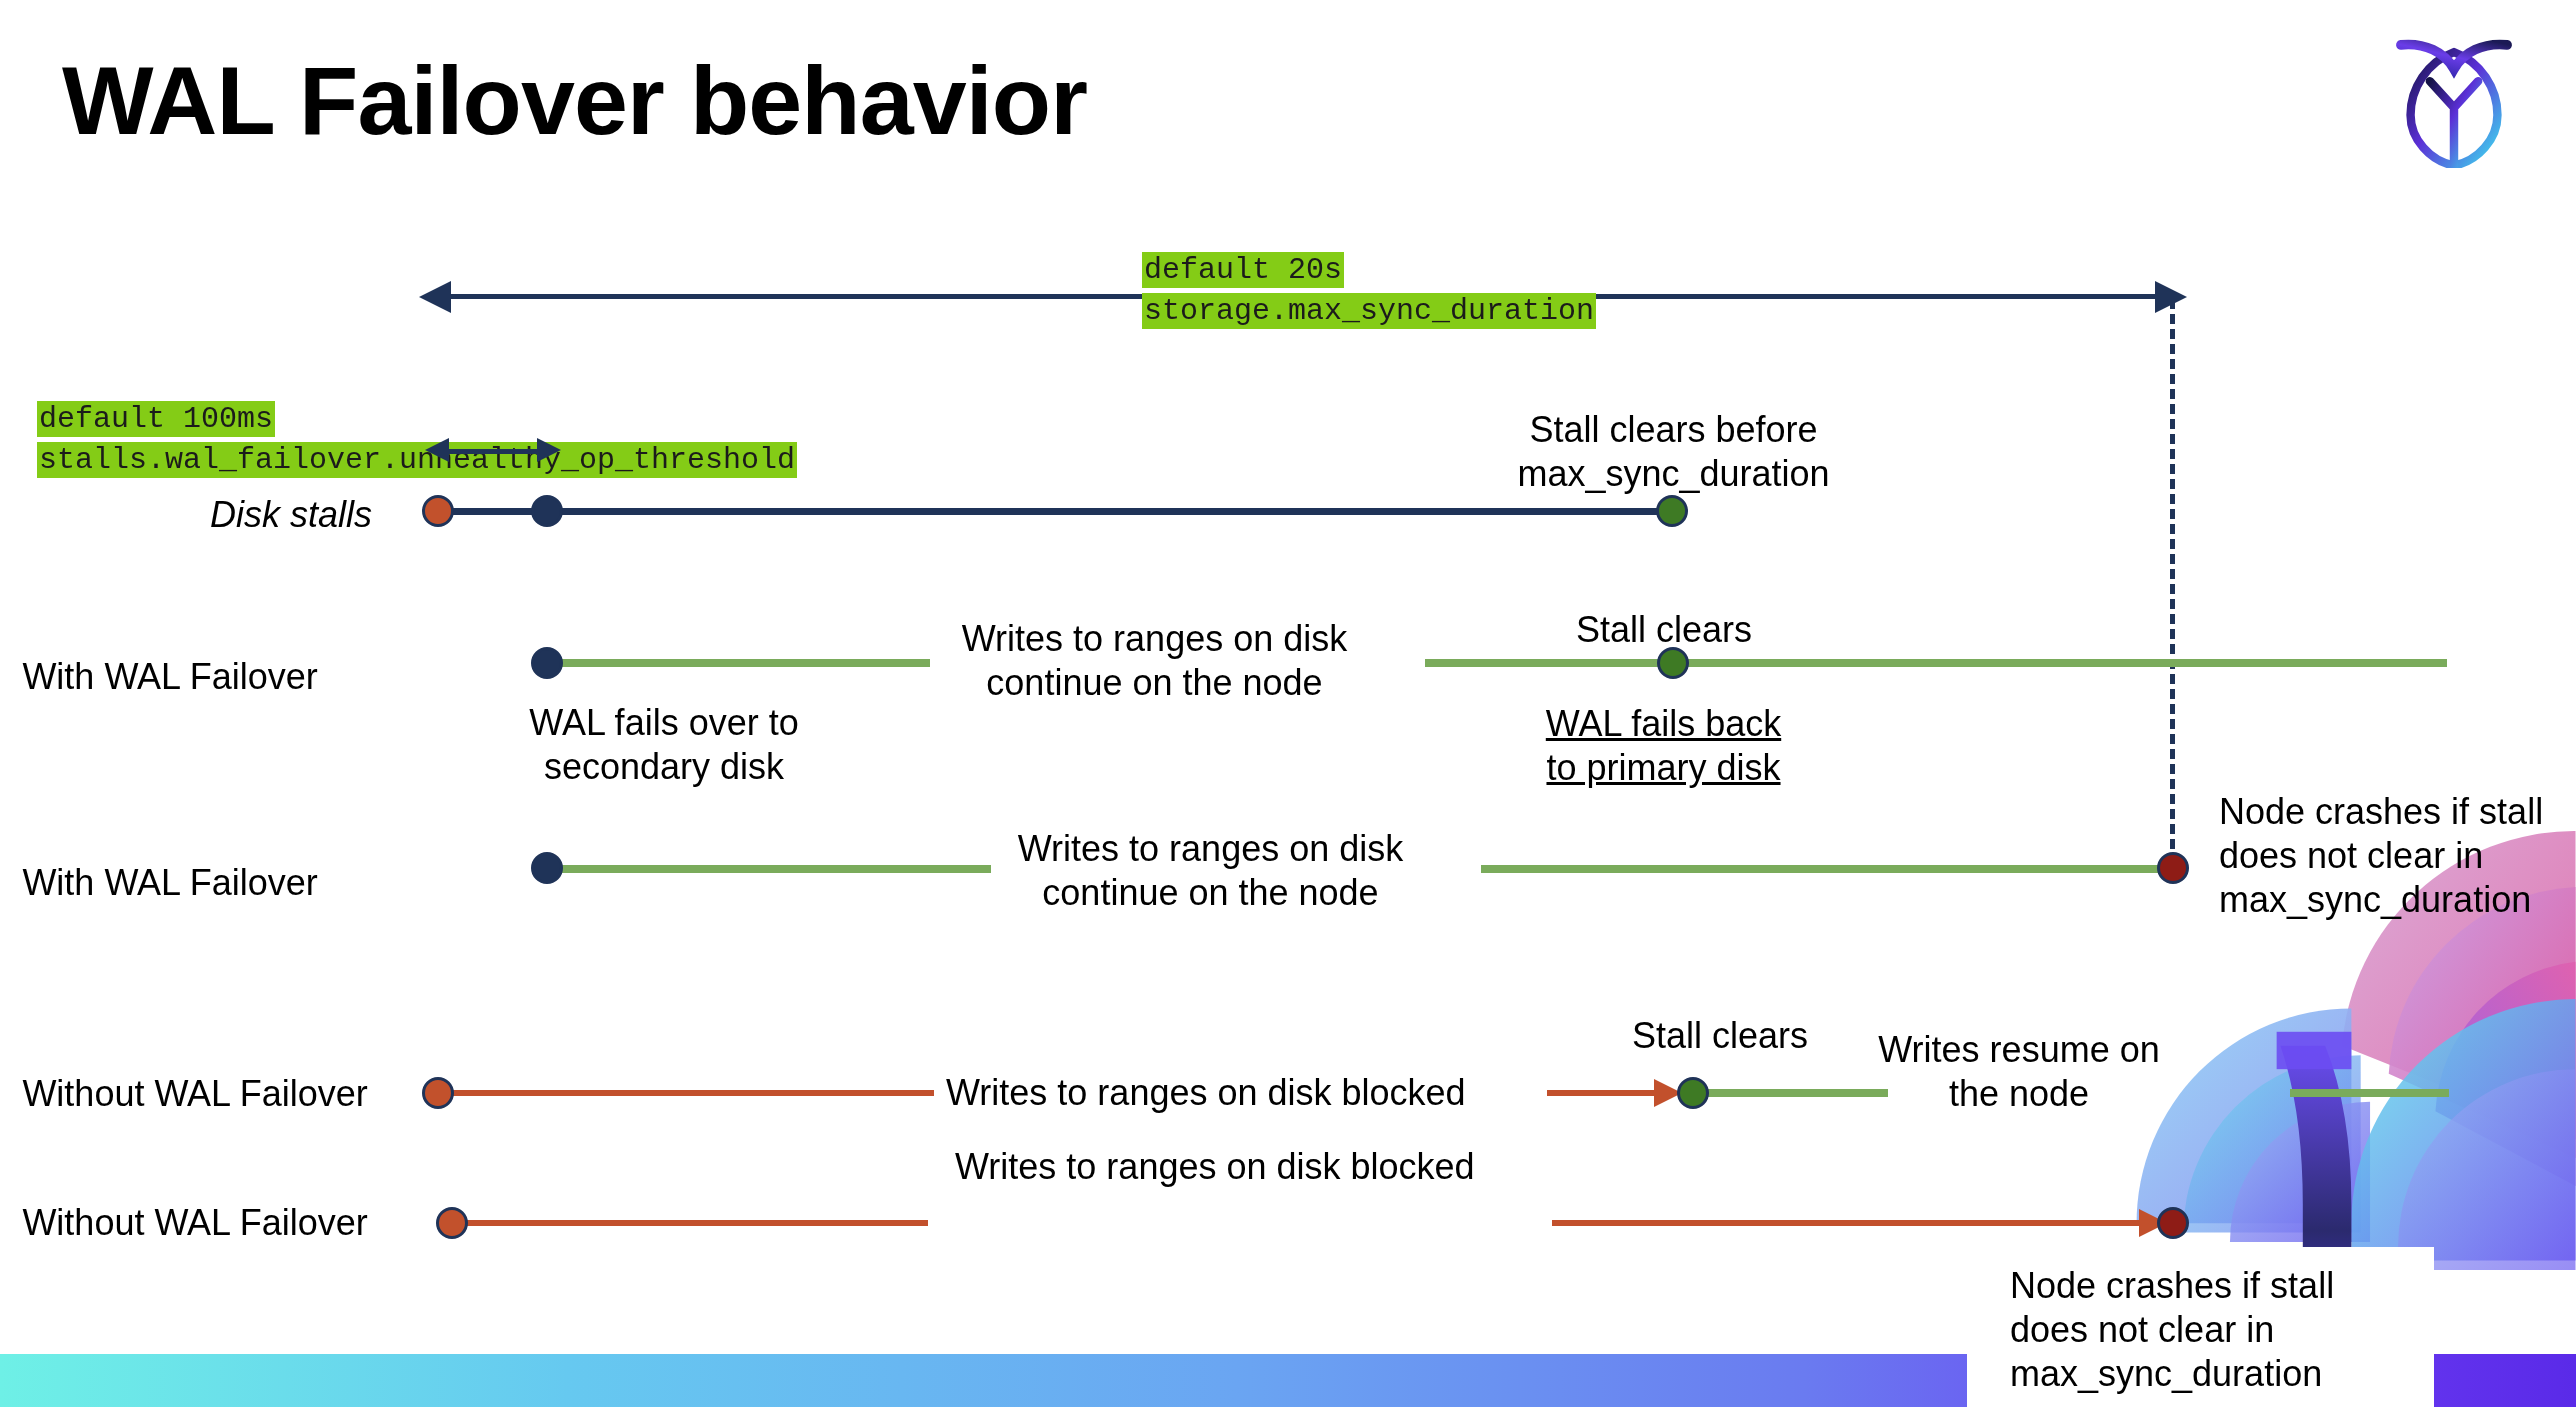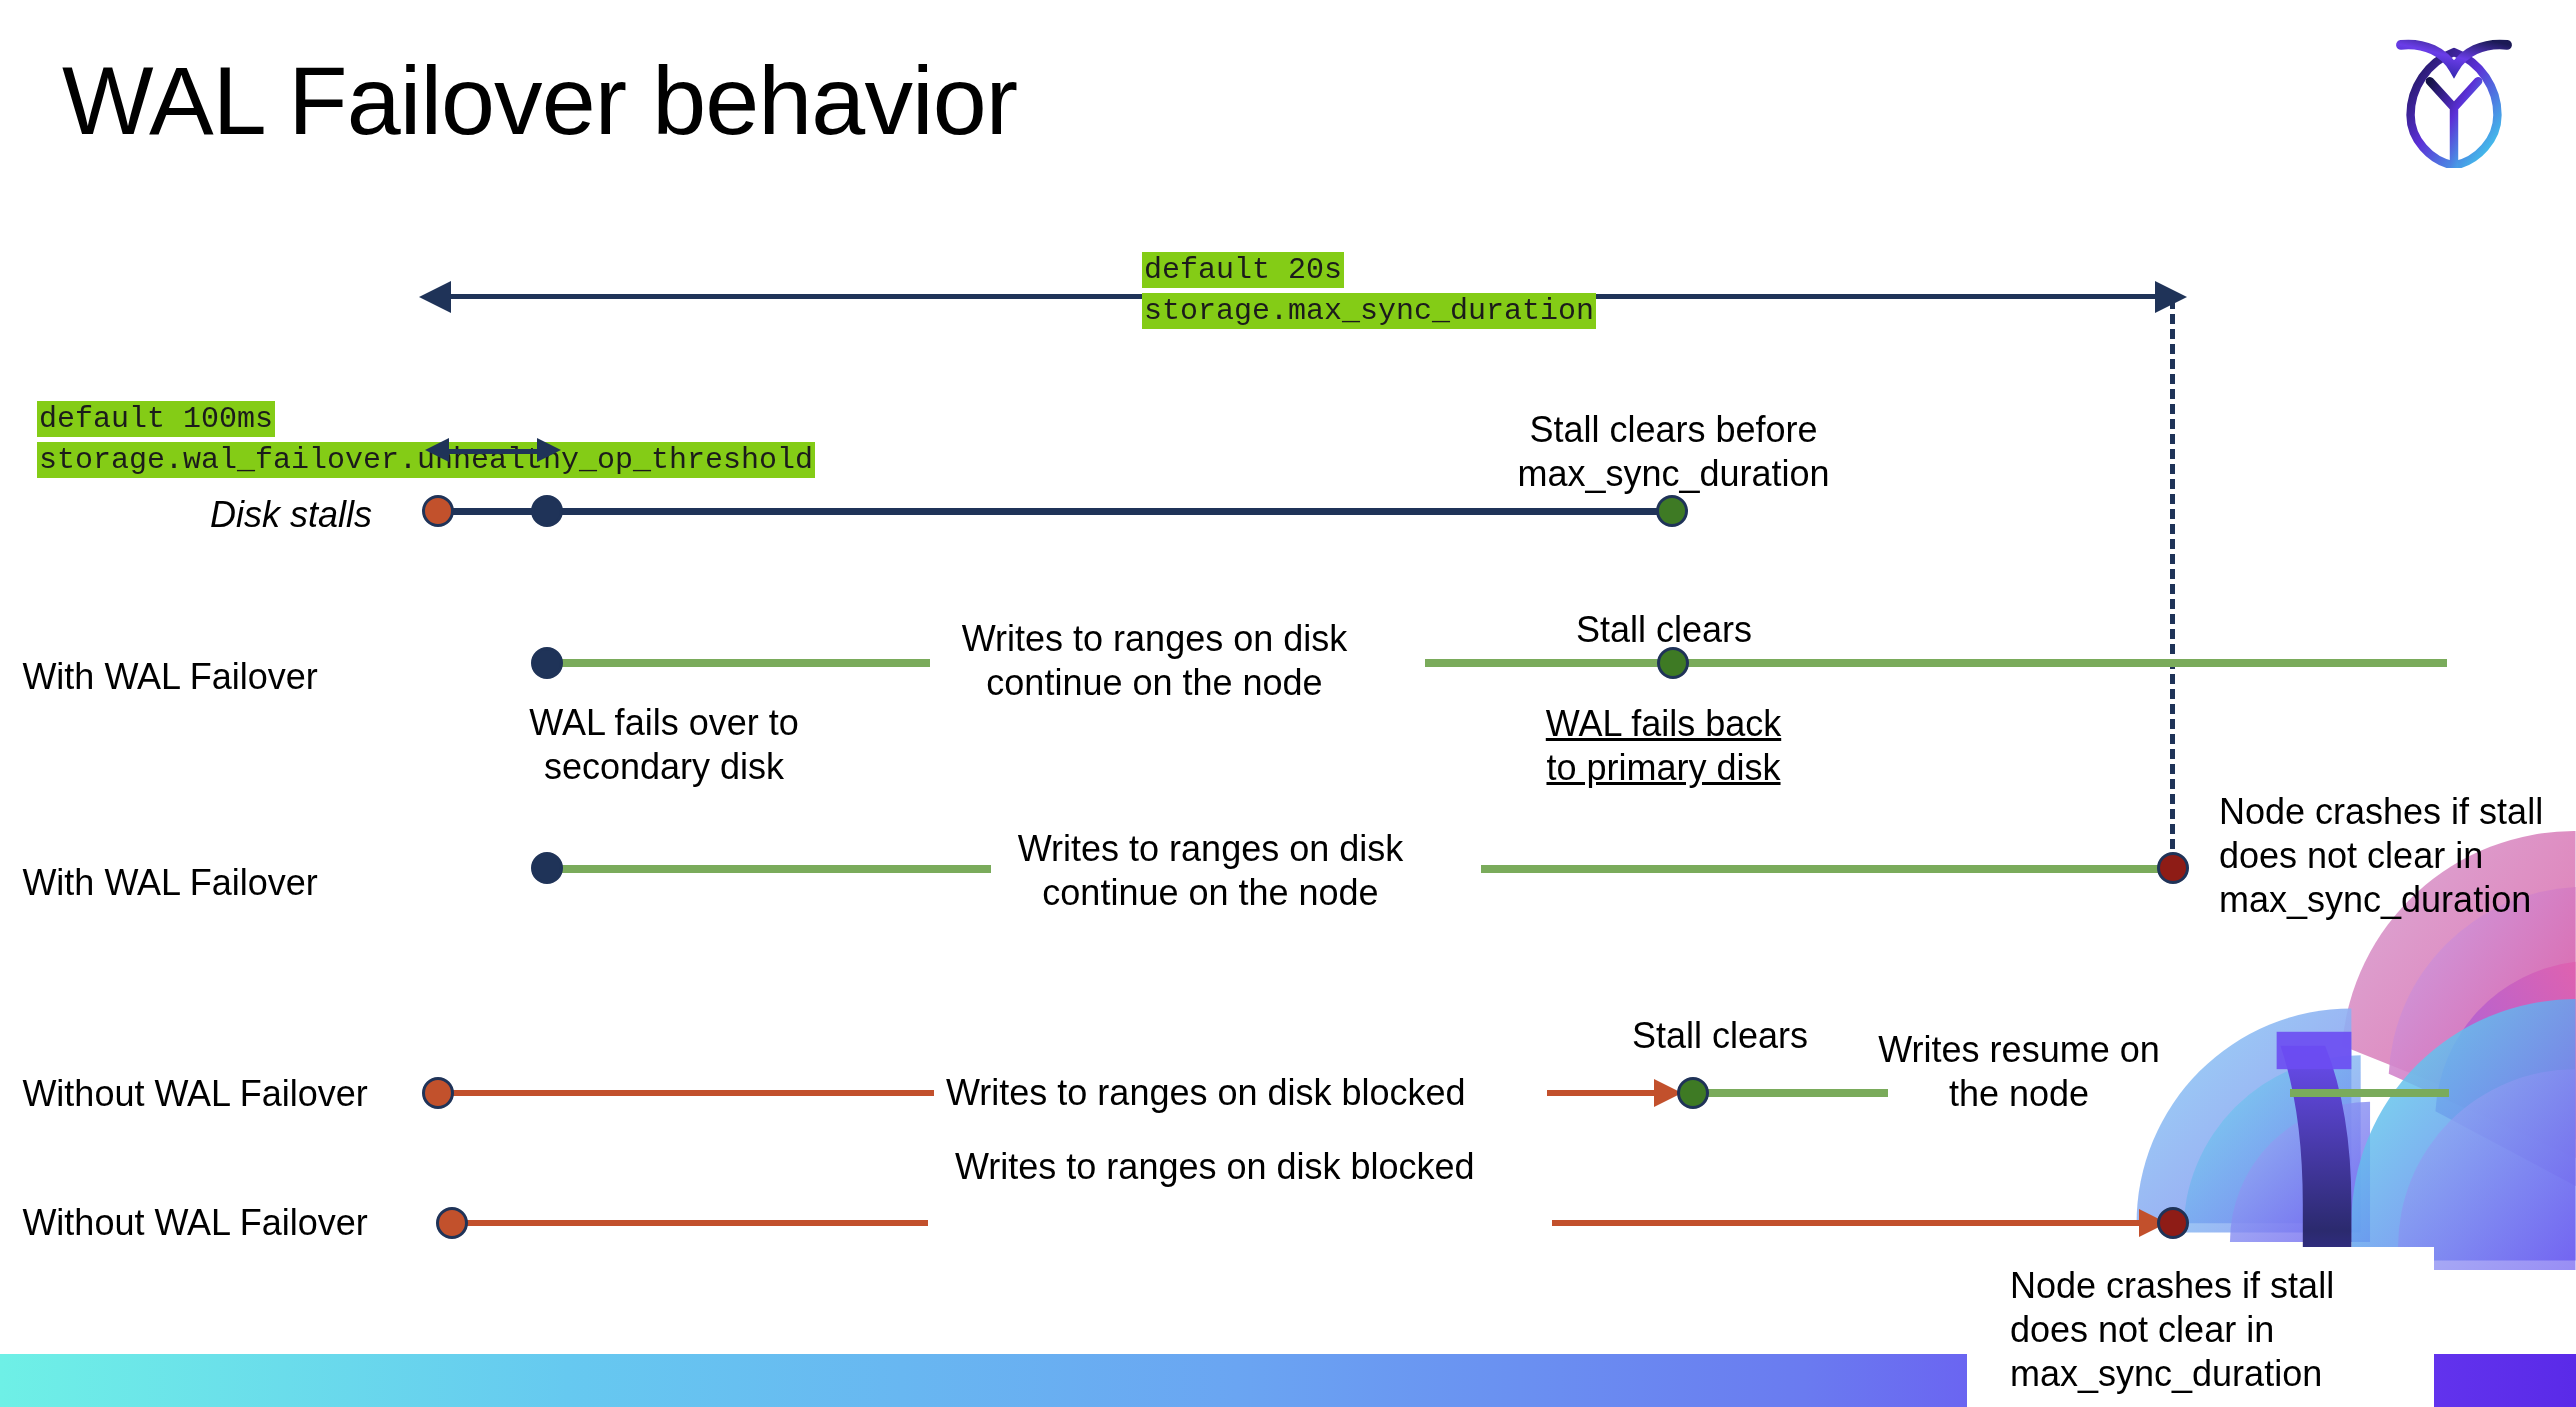--- a/index.html
+++ b/index.html
@@ -17,21 +17,21 @@
     background: #ffffff;
     overflow: hidden;
   }
 
   
   #title {
     position: absolute;
     left: 62px;
     top: 45px;
     font-size: 97px;
-    font-weight: normal;
+    font-weight: bold;
     letter-spacing: -0.9px;
     color: #000000;
     font-family: "Liberation Sans", sans-serif;
     white-space: nowrap;
   }
 
   
   #logo {
     position: absolute;
     left: 2393px;
@@ -254,21 +254,21 @@
 
   <div class="code-chip center" style="left:1142px; top:250px; text-align:left;">
     <div><span>default 20s</span></div>
     <div><span>storage.max_sync_duration</span></div>
   </div>
 
   <div class="vdashed" style="left:2170px; top:299px; height:580px;"></div>
 
   <div class="code-chip" style="left:37px; top:353px;margin-top:46px;">
     <div><span>default 100ms</span></div>
-    <div><span>storage.wal_failover.unhealthy_op_threshold</span></div>
+    <div><span>stalls.wal_failover.unhealthy_op_threshold</span></div>
   </div>
 
   <div class="line navy" style="left:447px; top:449px; width:93px; height:4.7px;"></div>
   <div class="arrow-head left-navy-sm" style="left:425px; top:438px;"></div>
   <div class="arrow-head right-navy-sm" style="left:537px; top:438px;"></div>
 
   <div class="rowlabel" style="left:210px; top:494px;font-style:italic;">Disk stalls</div>
 
   <div class="txt center" style="left:1496px; top:408px; width:355px;">Stall clears before
 max_sync_duration</div>

